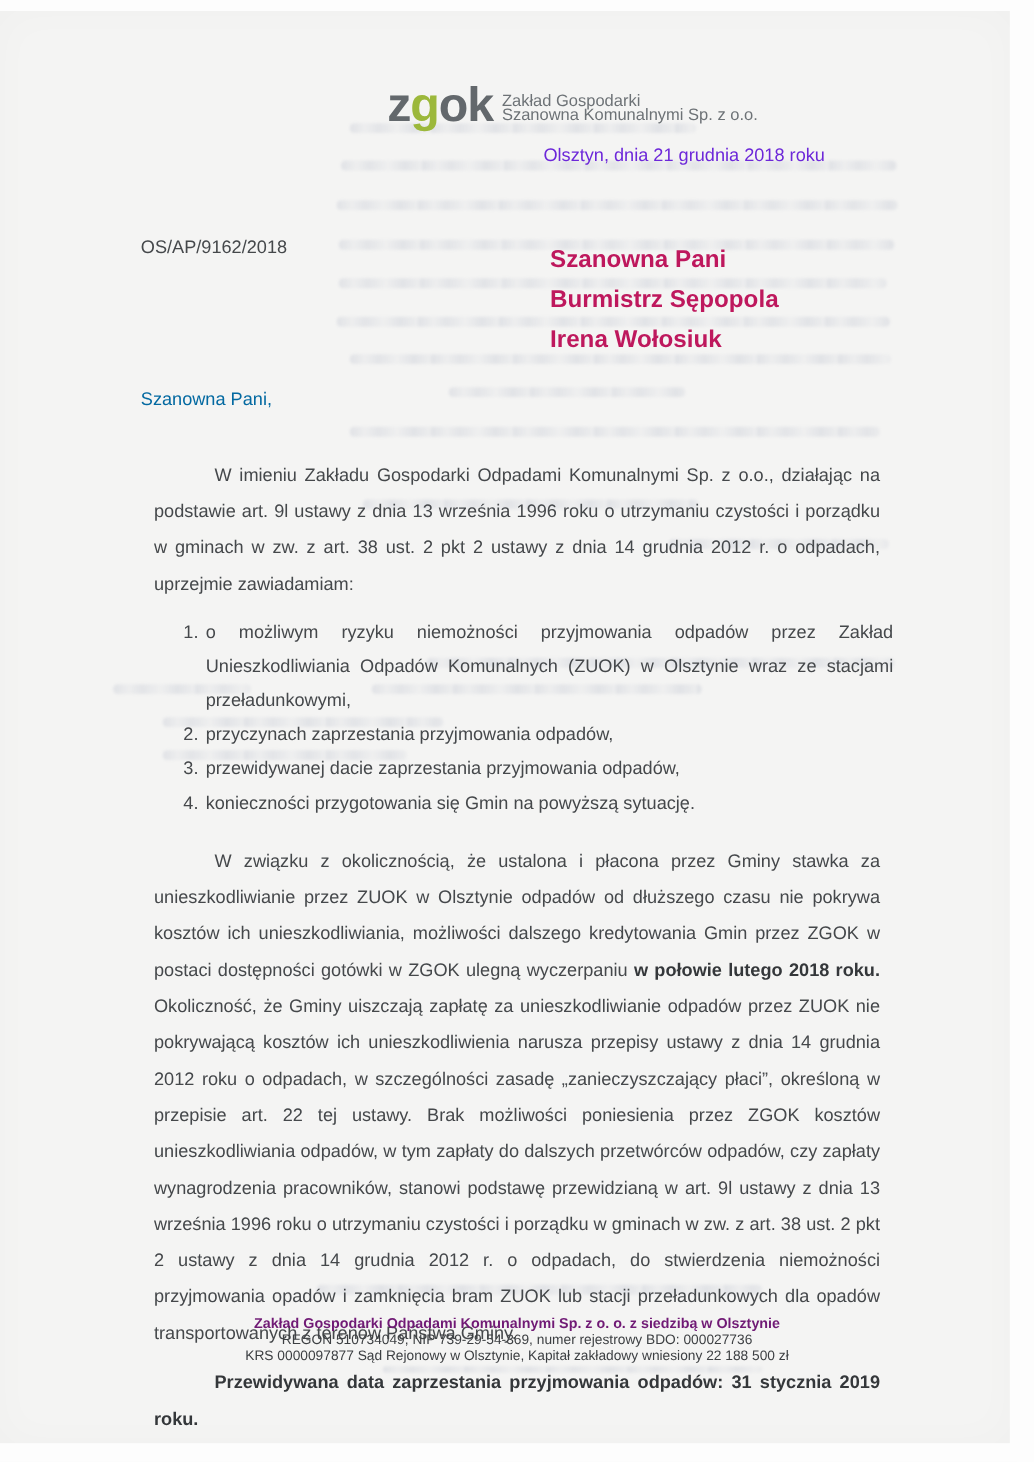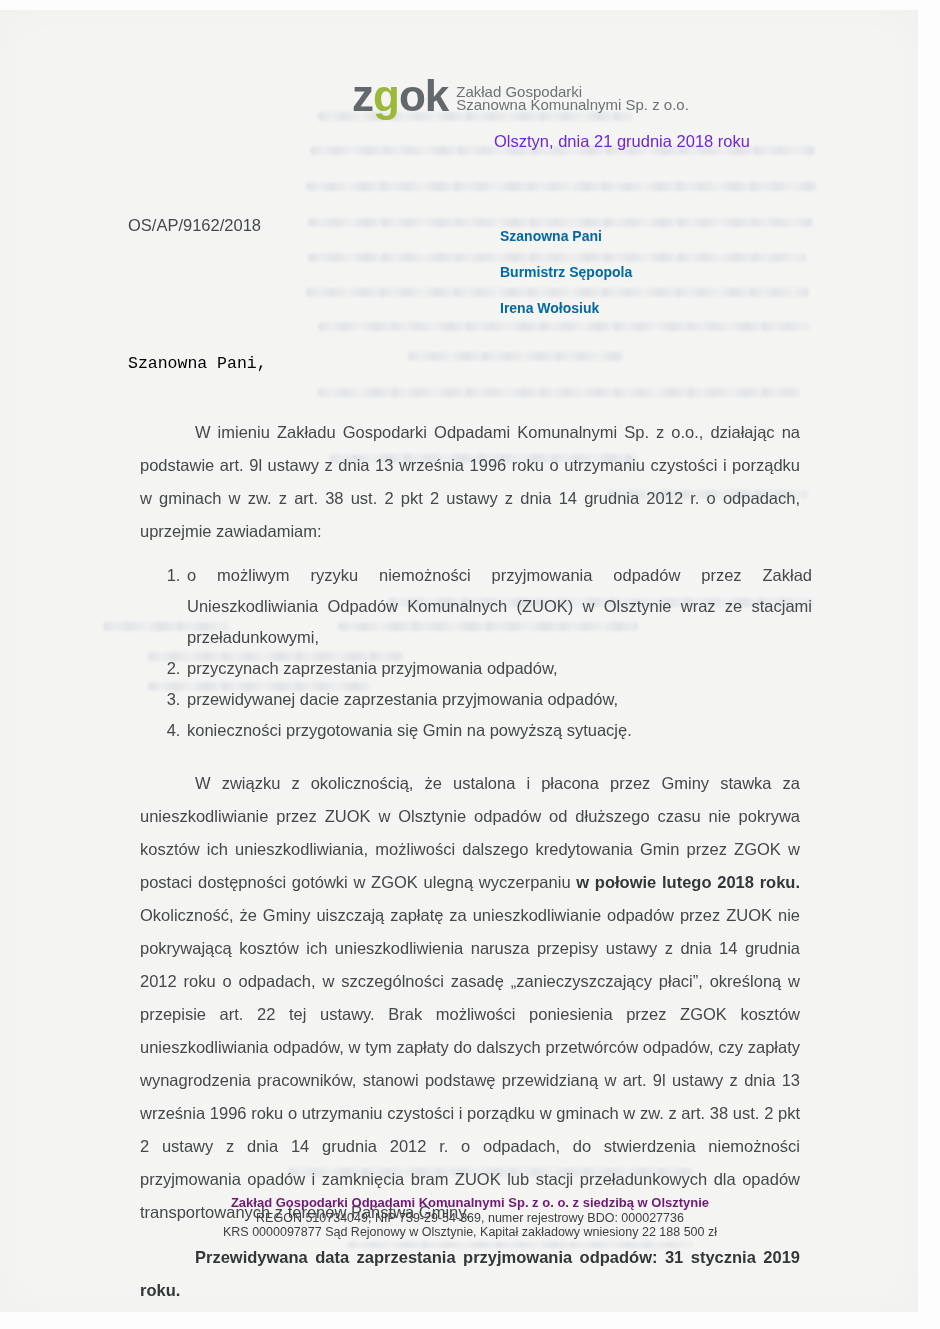--- a/index.html
+++ b/index.html
@@ -30,26 +30,26 @@
   .dateline {
     position: absolute; left: 494px; top: 122px;
     font-size: 16.5px; color: #6d28d9;
   }
   .reference {
     position: absolute; left: 128px; top: 162px;
     font-size: 16.5px; color: #45484b; margin-top: 44px;
   }
   .addressee {
     position: absolute; left: 500px; top: 208px;
-    font-size: 14px; font-weight: bold; color: #0369a1;
+    font-size: 22px; font-weight: bold; color: #be185d;
     line-height: 36px;
   }
   .salutation {
     position: absolute; left: 128px; top: 344px;
-    font-size: 16.5px; color: #000000; font-family: Liberation Mono, monospace;
+    font-size: 16.5px; color: #0369a1;
   }
   
   .letter-body {
     position: absolute; left: 128px; top: 394px; width: 684px;
     font-size: 16.5px; color: #45484b;
     text-align: justify;
   }
   .letter-body p { margin: 12px; line-height: 33px; }
   .letter-body p.indent { text-indent: 55px; }
   .letter-body ol {

